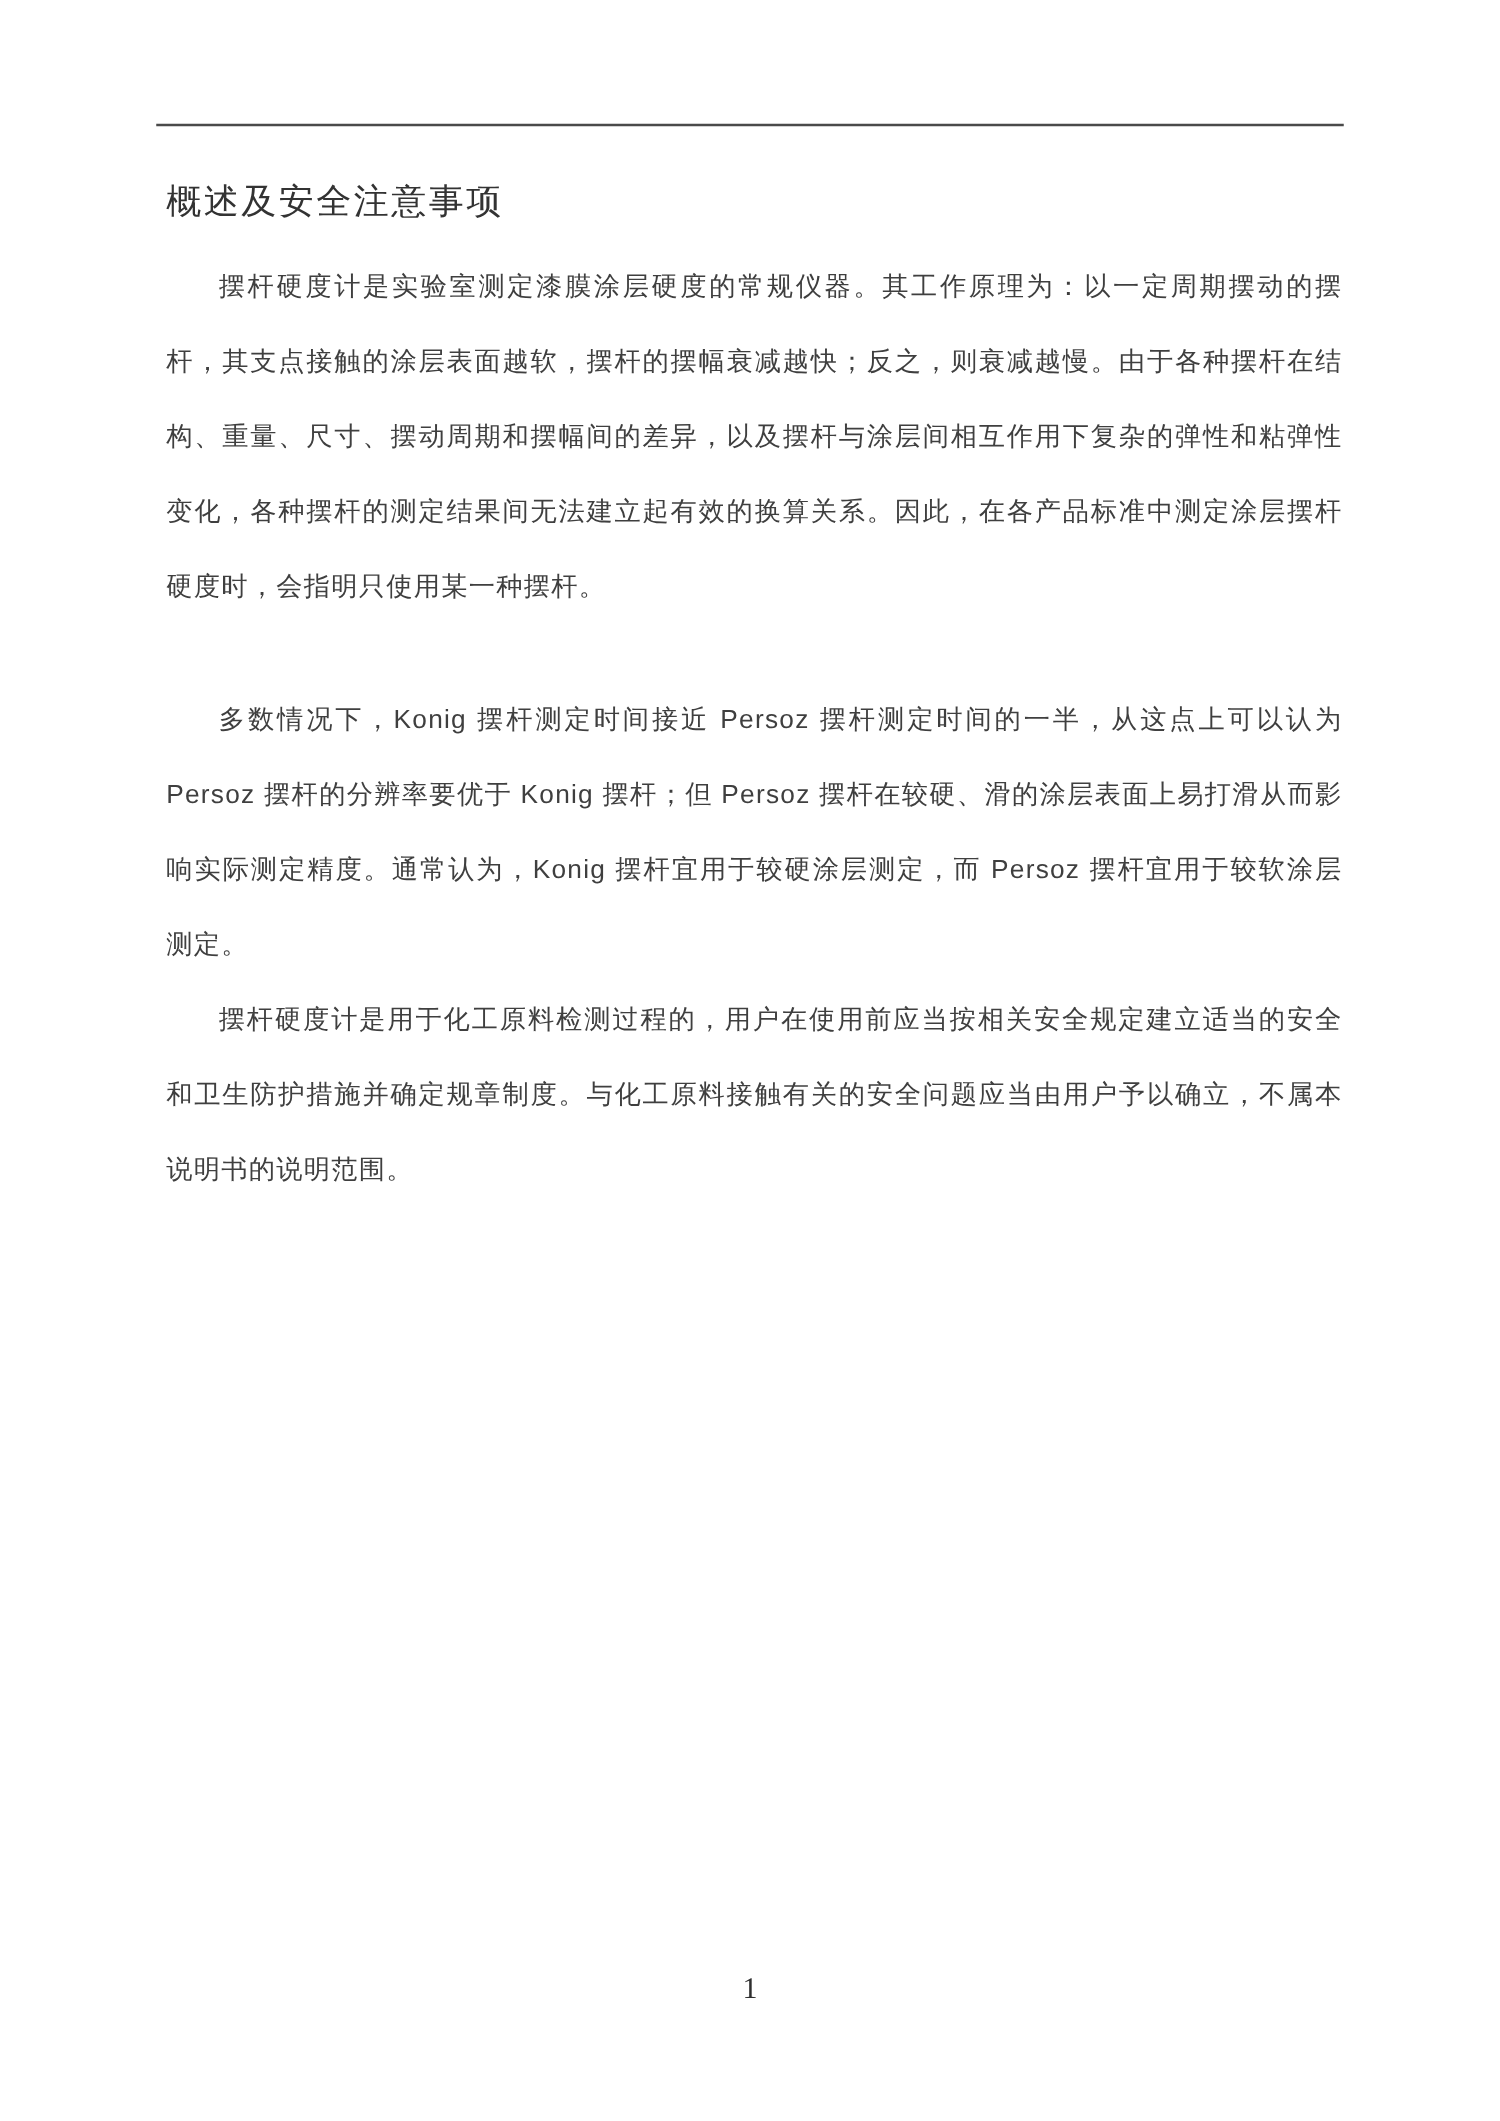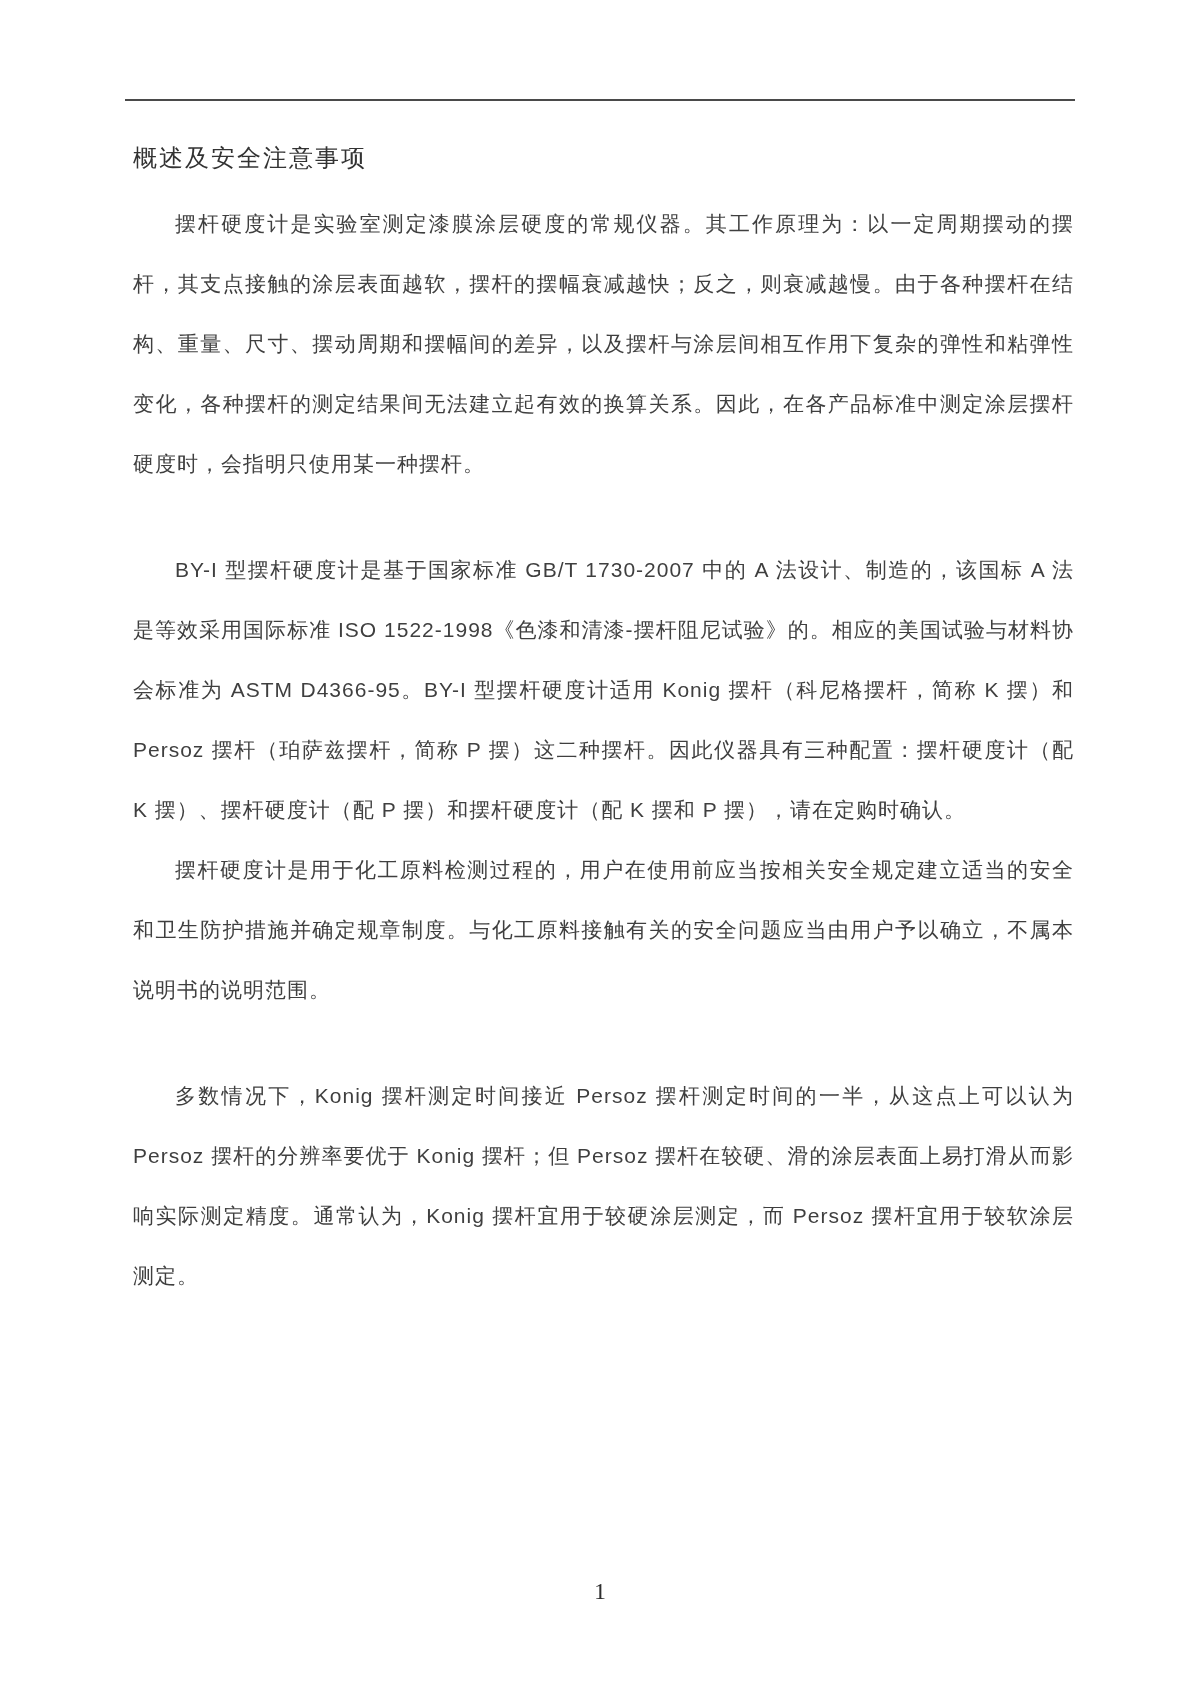--- a/index.html
+++ b/index.html
@@ -18,21 +18,21 @@
 
   .watermark {
     position: absolute; top: 592px; left: 415px; width: 310px; height: 310px;
     z-index: 0; pointer-events: none;
   }
 
   .content {
     position: absolute; top: 142px; left: 133px; width: 941px; z-index: 1;
   }
   .doc-title {
-    font-size: 24px; font-weight: 400; color: #333333;
+    font-size: 28px; font-weight: 400; color: #333333;
     letter-spacing: 2px; margin: 0 0 20px 0;
   }
   .para {
     font-size: 21px; line-height: 60px; color: #3f3f3f;
     text-align: justify; text-indent: 2em; margin: 0;
     letter-spacing: 1px;
   }
   .para.gap { margin-top: 46px; }
 
   .page-number {
@@ -46,20 +46,19 @@
 <body>
 
 <div class="page">
 
   <div class="header-rule"></div>
 
 
   <div class="content">
     <h1 class="doc-title">概述及安全注意事项</h1>
     <p class="para">摆杆硬度计是实验室测定漆膜涂层硬度的常规仪器。其工作原理为：以一定周期摆动的摆杆，其支点接触的涂层表面越软，摆杆的摆幅衰减越快；反之，则衰减越慢。由于各种摆杆在结构、重量、尺寸、摆动周期和摆幅间的差异，以及摆杆与涂层间相互作用下复杂的弹性和粘弹性变化，各种摆杆的测定结果间无法建立起有效的换算关系。因此，在各产品标准中测定涂层摆杆硬度时，会指明只使用某一种摆杆。</p>
-    <p class="para gap">BY-I 型摆杆硬度计是基于国家标准 GB/T 1730-2007 中的 A 法设计、制造的，该国标 A 法是等效采用国际标准 ISO 1522-1998《色漆和清漆-摆杆阻尼试验》的。相应的美国试验与材料协会标准为 ASTM D4366-95。BY-I 型摆杆硬度计适用 Konig 摆杆（科尼格摆杆，简称 K 摆）和 Persoz 摆杆（珀萨兹摆杆，简称 P 摆）这二种摆杆。因此仪器具有三种配置：摆杆硬度计（配 K 摆）、摆杆硬度计（配 P 摆）和摆杆硬度计（配 K 摆和 P 摆），请在定购时确认。</p>
+    <p class="para gap">多数情况下，Konig 摆杆测定时间接近 Persoz 摆杆测定时间的一半，从这点上可以认为 Persoz 摆杆的分辨率要优于 Konig 摆杆；但 Persoz 摆杆在较硬、滑的涂层表面上易打滑从而影响实际测定精度。通常认为，Konig 摆杆宜用于较硬涂层测定，而 Persoz 摆杆宜用于较软涂层测定。</p>
     <p class="para">摆杆硬度计是用于化工原料检测过程的，用户在使用前应当按相关安全规定建立适当的安全和卫生防护措施并确定规章制度。与化工原料接触有关的安全问题应当由用户予以确立，不属本说明书的说明范围。</p>
-    <p class="para gap">多数情况下，Konig 摆杆测定时间接近 Persoz 摆杆测定时间的一半，从这点上可以认为 Persoz 摆杆的分辨率要优于 Konig 摆杆；但 Persoz 摆杆在较硬、滑的涂层表面上易打滑从而影响实际测定精度。通常认为，Konig 摆杆宜用于较硬涂层测定，而 Persoz 摆杆宜用于较软涂层测定。</p>
   </div>
 
   <div class="page-number">1</div>
 
 </div>
 
 </body></html>

